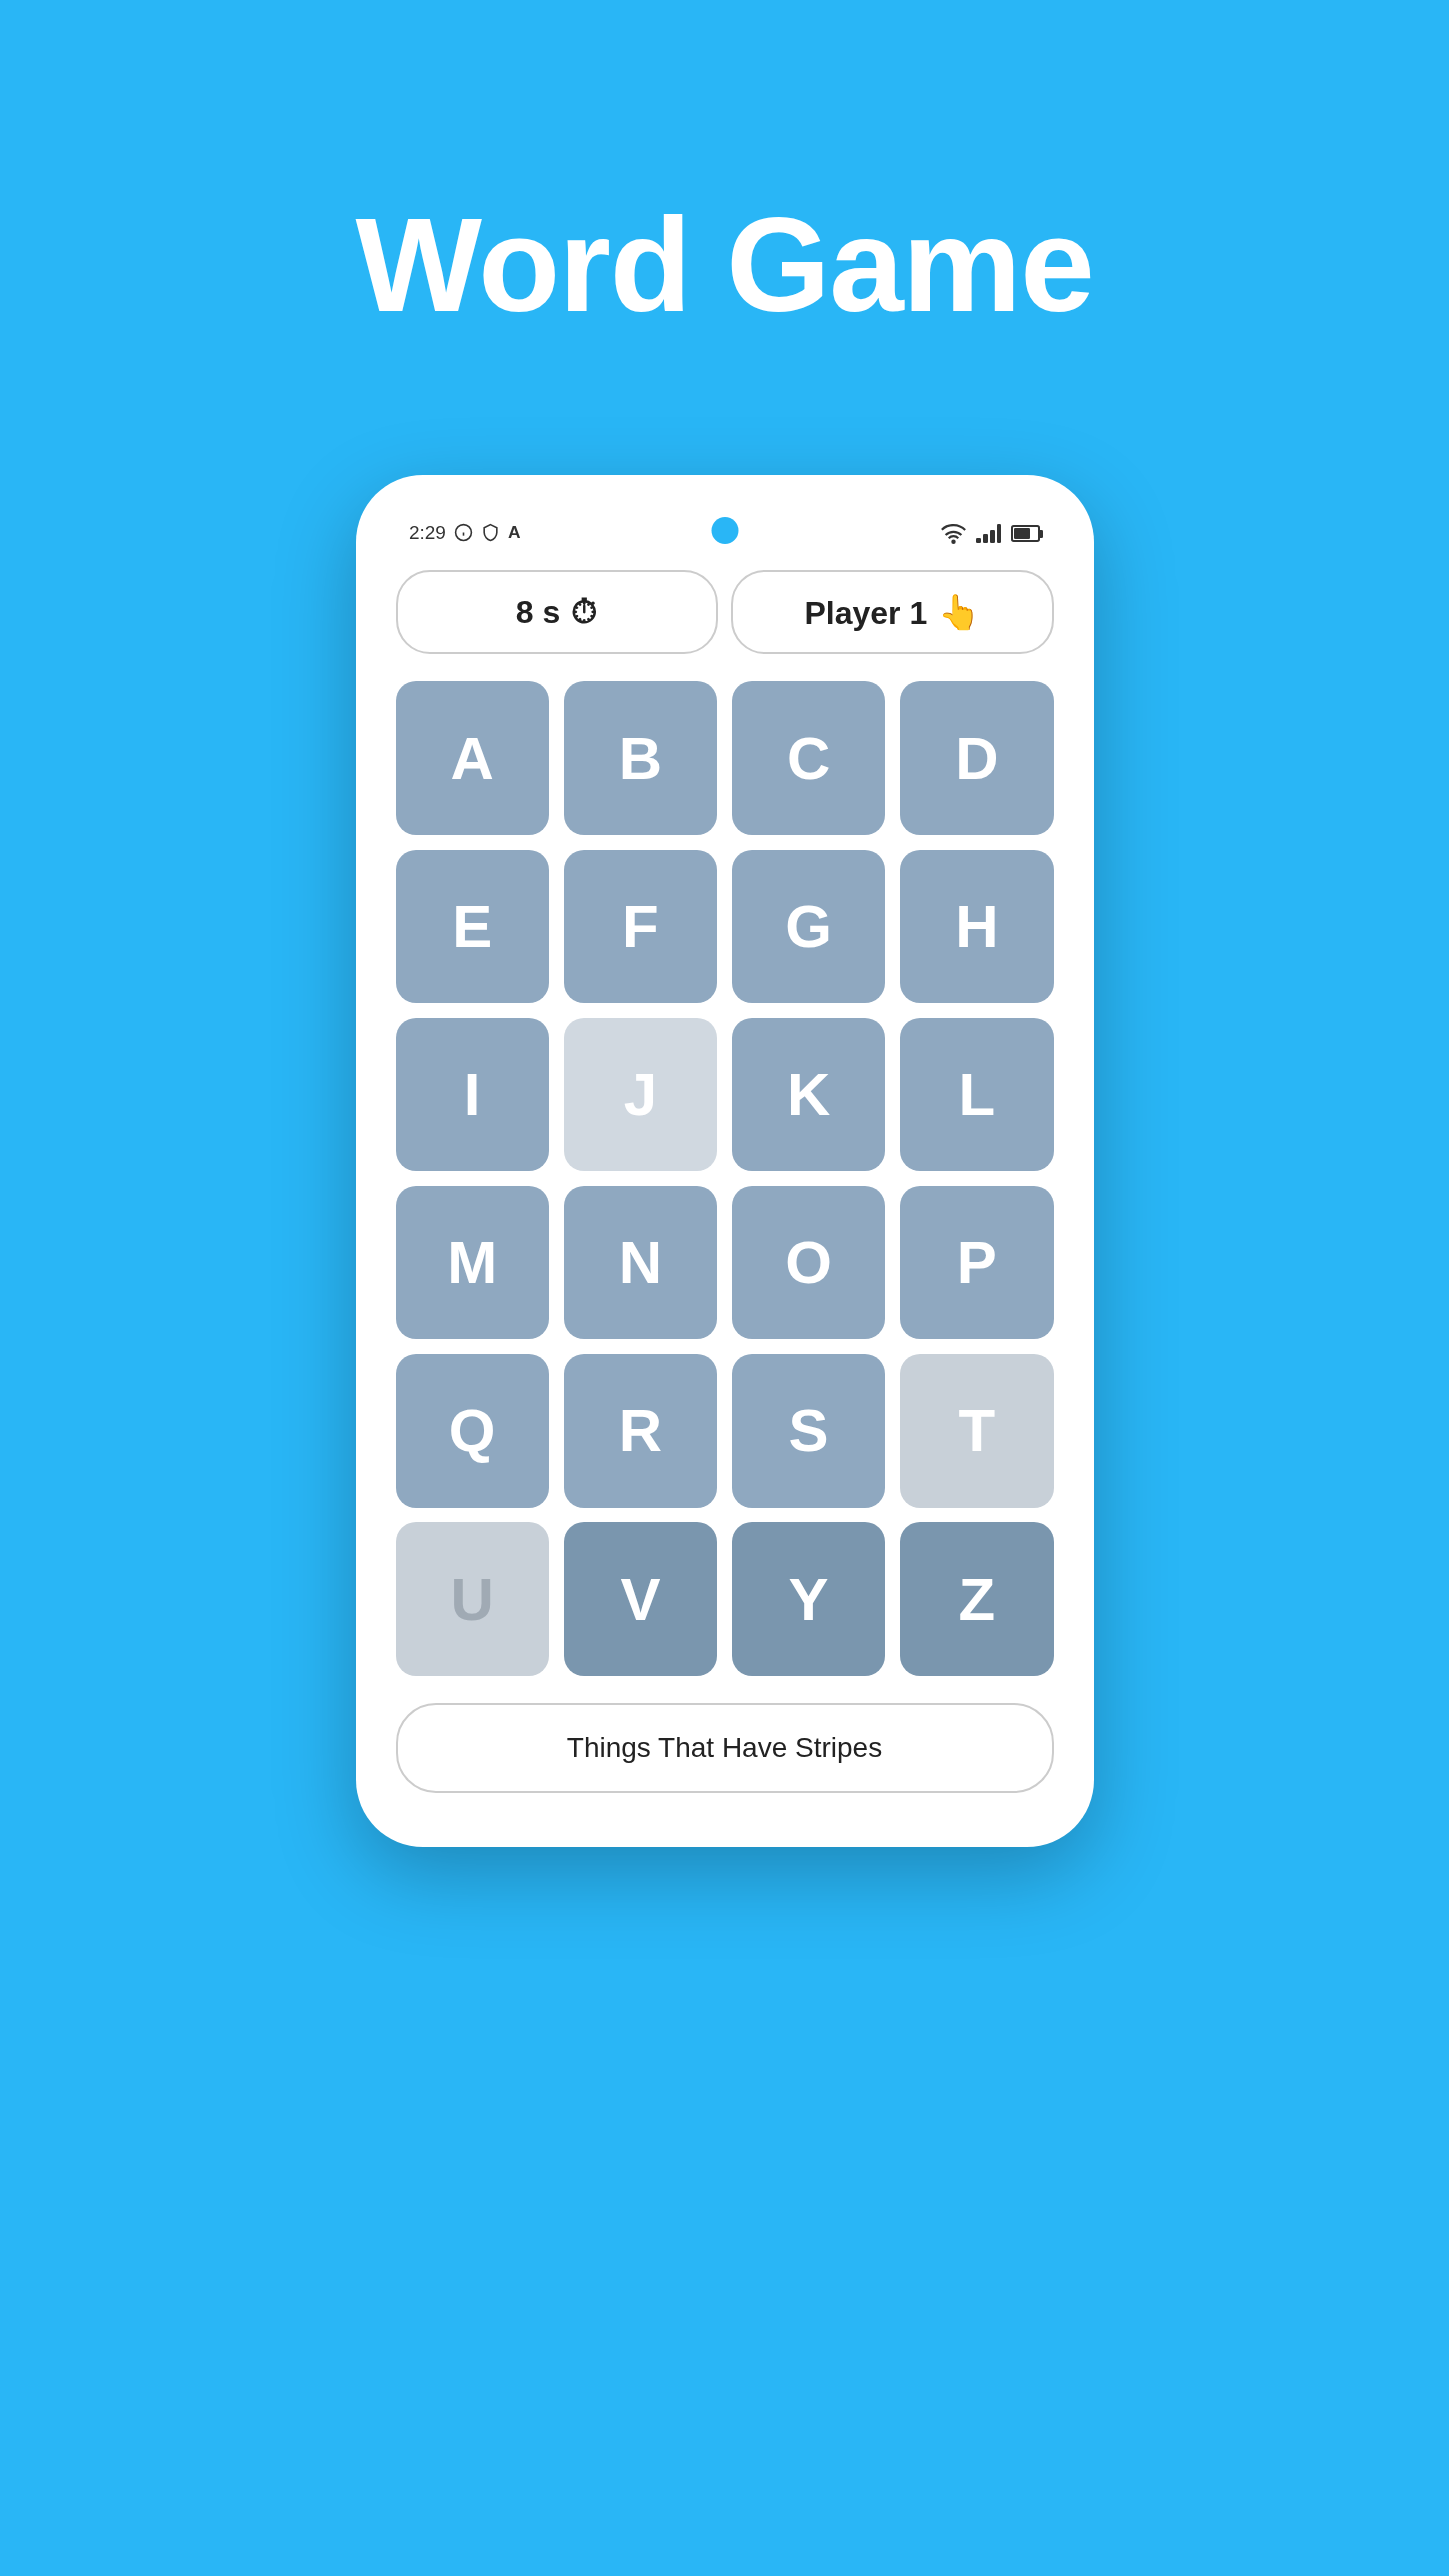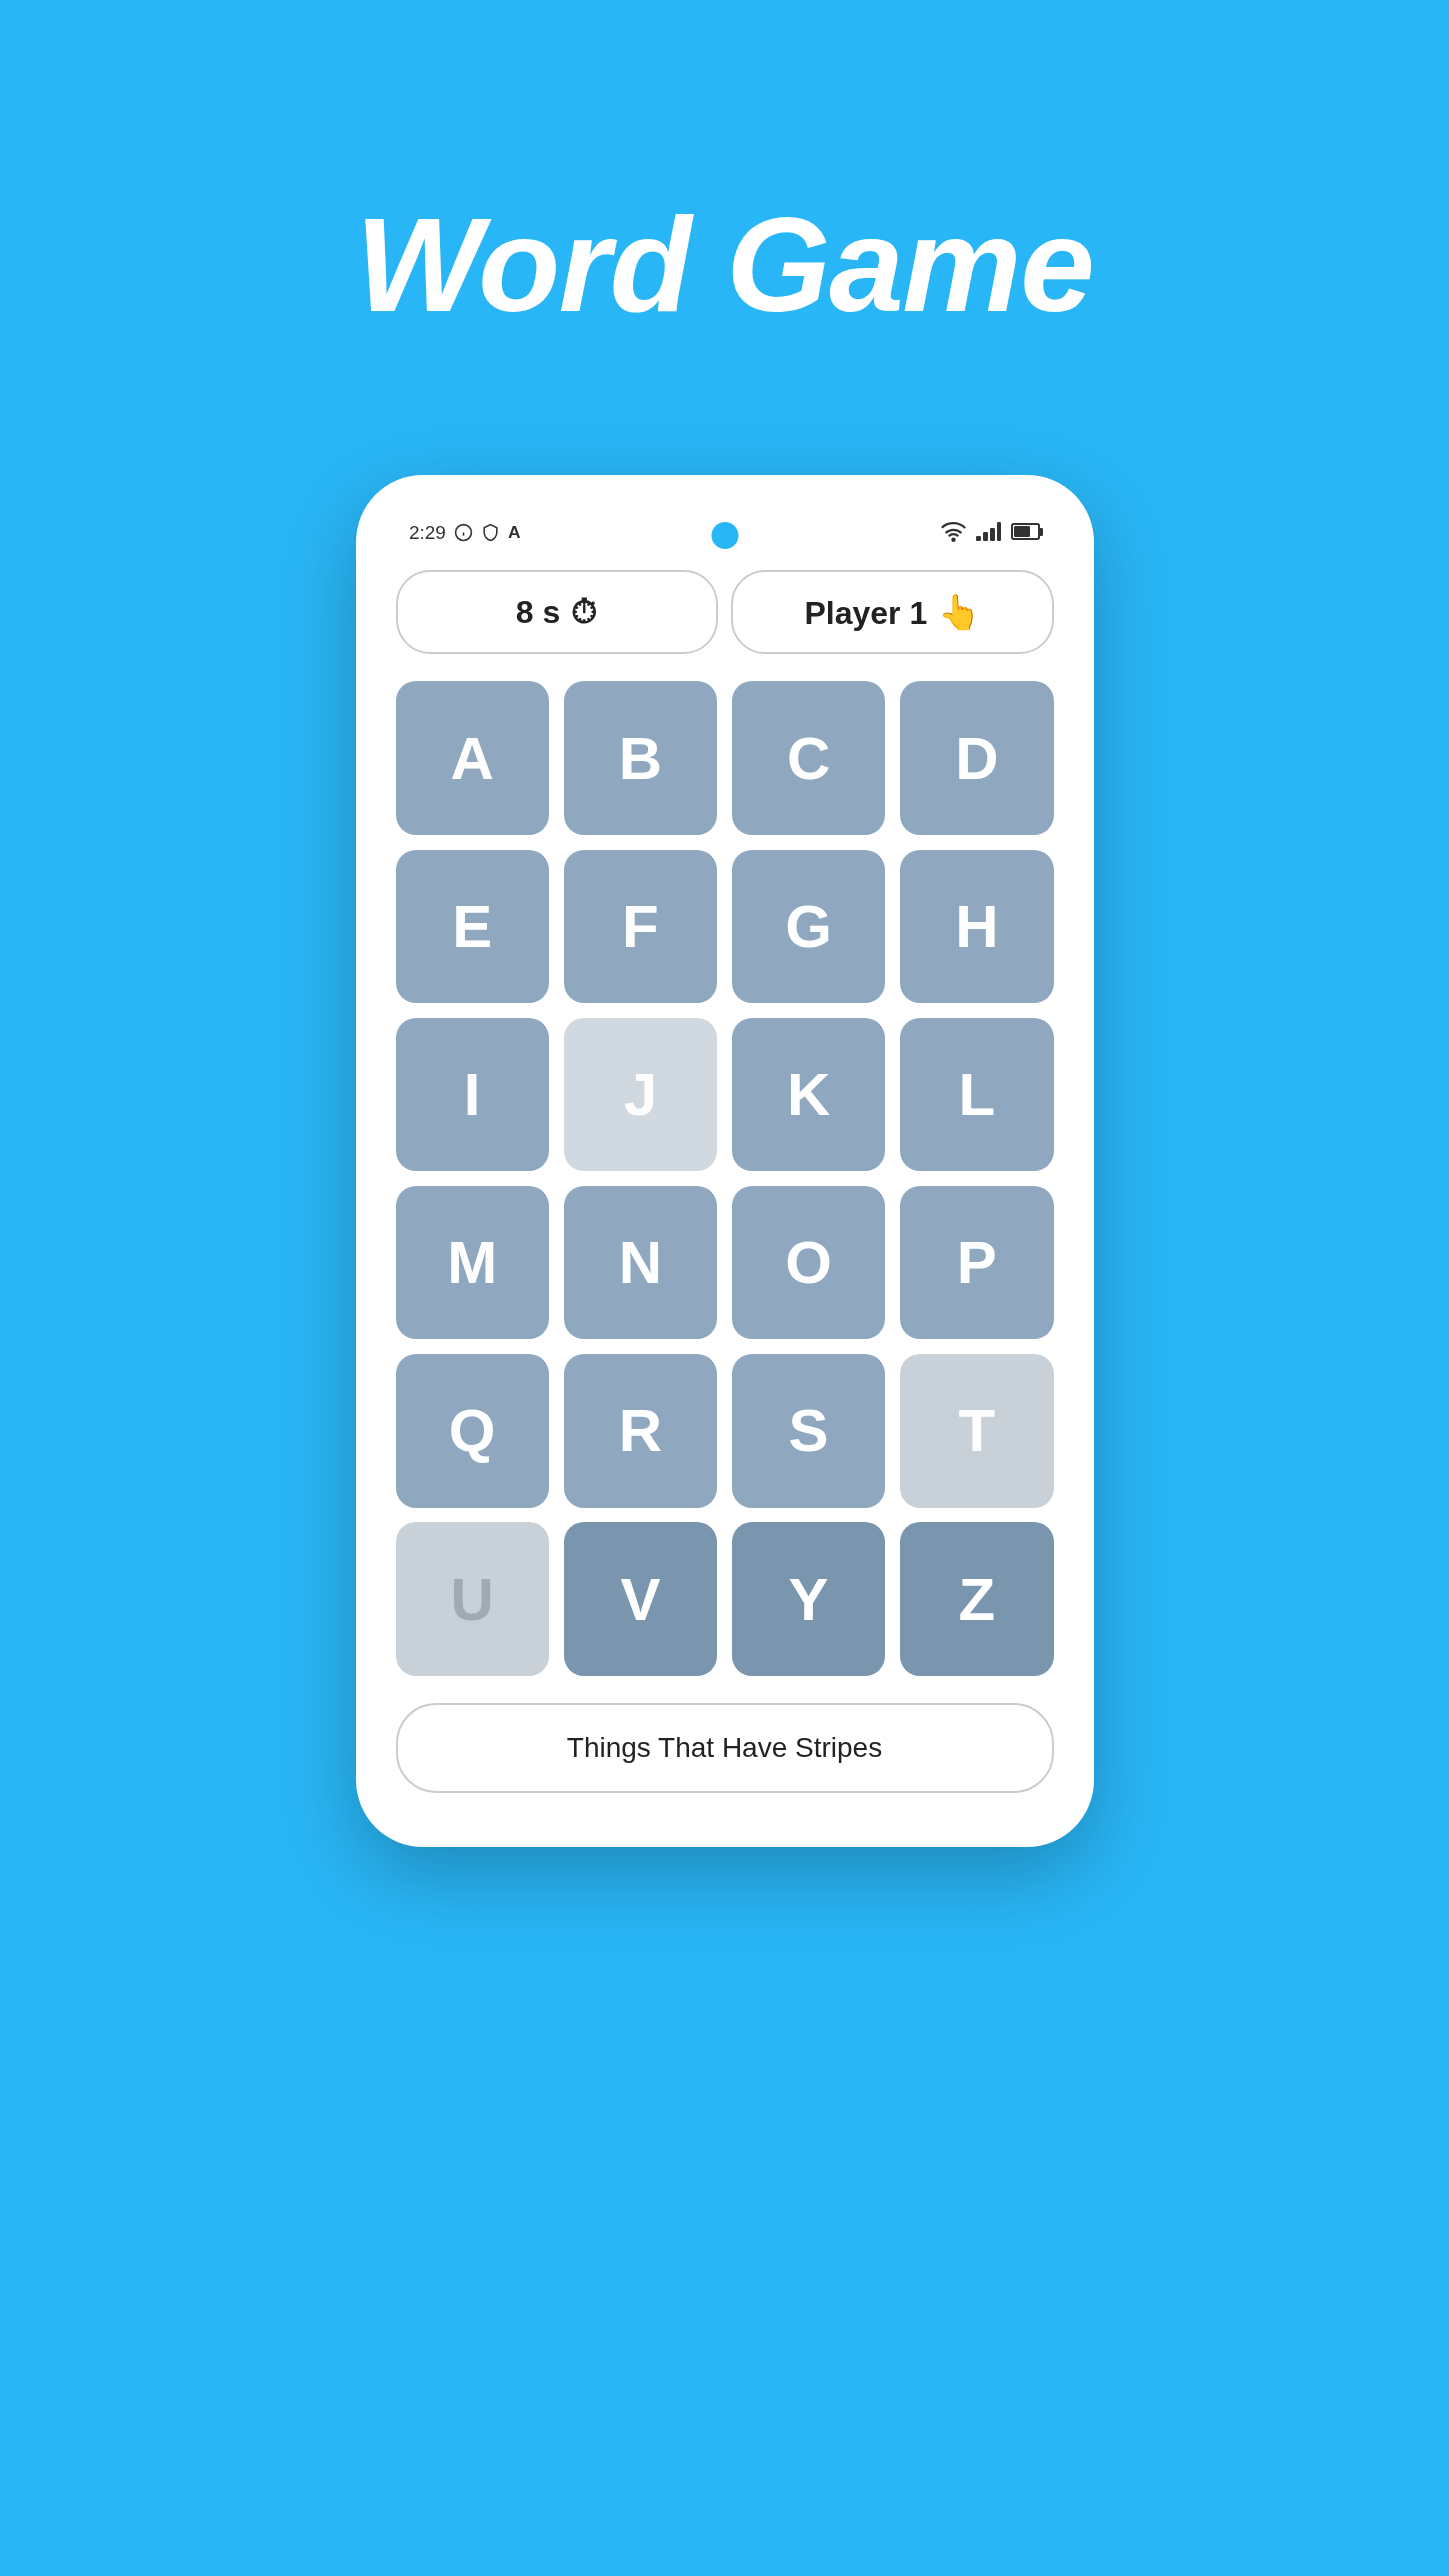--- a/index.html
+++ b/index.html
@@ -19,39 +19,38 @@
       overflow: hidden;
     }
 
     .app-title {
       color: white;
       font-size: 134px;
       font-weight: 900;
       margin-top: 188px;
       margin-bottom: 134px;
       letter-spacing: -1.3px;
-      font-style: italic;
     }
 
     .phone-frame {
       width: 738px;
       background: white;
       border-radius: 67px;
       padding: 40px 40px 54px 40px;
       box-shadow: 0 27px 81px rgba(0,0,0,0.25);
       display: flex;
       flex-direction: column;
       align-items: center;
     }
 
     .status-bar {
       width: 100%;
       display: flex;
       justify-content: space-between;
-      align-items: flex-start;
+      align-items: flex-end;
       padding: 6.7px 13.4px 13.4px 13.4px;
       font-size: 19px;
       color: #333;
       position: relative;
     }
 
     .status-bar-left {
       display: flex;
       align-items: center;
       gap: 8px;

